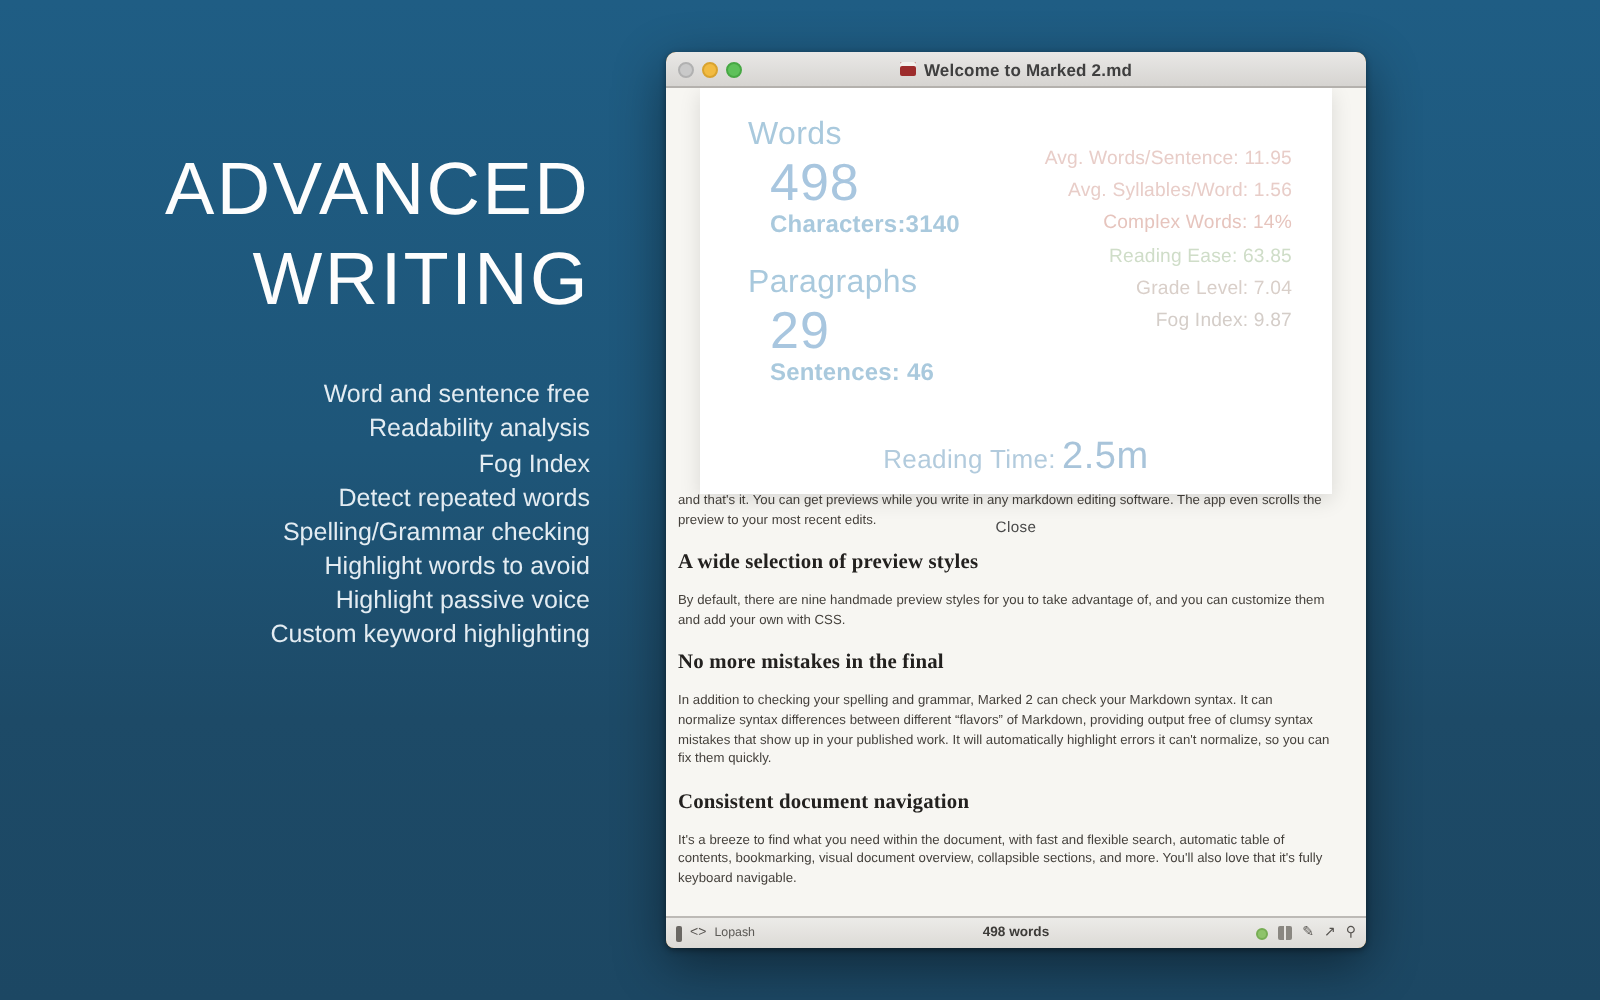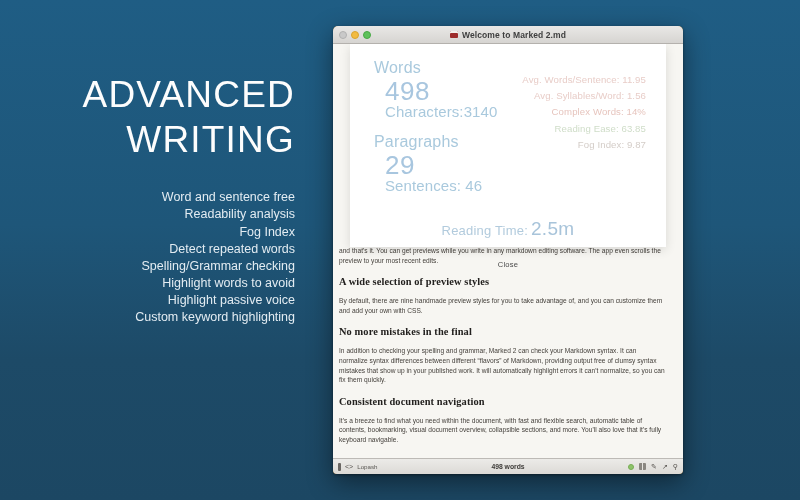--- a/index.html
+++ b/index.html
@@ -149,22 +149,22 @@
   }
   .blk-value {
     font-size: 26px;
     font-weight: 300;
     color: #a8c6df;
     line-height: 29px;
     padding-left: 11px;
     letter-spacing: 0.5px;
   }
   .blk-sub {
-    font-size: 15px;
-    font-weight: 400;
+    font-size: 12px;
+    font-weight: 700;
     color: #a9c9dd;
     line-height: 12px;
     padding-left: 11px;
     letter-spacing: 0.1px;
   }
   
   #stats-right {
     width: 150px;
     text-align: right;
     padding-top: 14px;
@@ -306,20 +306,21 @@
             <div class="blk-value">29</div>
             <div class="blk-sub">Sentences: 46</div>
           </div>
         </div>
 
         <div id="stats-right">
           <div class="stat-line" style="color: rgb(232, 205, 200);">Avg. Words/Sentence: 11.95</div>
           <div class="stat-line" style="color: rgb(232, 205, 200);">Avg. Syllables/Word: 1.56</div>
           <div class="stat-line" style="color: rgb(230, 196, 189);">Complex Words: 14%</div>
           <div class="stat-line" style="color: rgb(207, 221, 200);">Reading Ease: 63.85</div>
+          <div class="stat-line" style="color: rgb(217, 207, 201);">Grade Level: 7.04</div>
           <div class="stat-line" style="color: rgb(212, 205, 200);">Fog Index: 9.87</div>
         </div>
 
       </div>
 
       <div id="reading-time-row">
         <span id="reading-time-label">Reading Time:</span><span id="reading-time-value">2.5m</span>
       </div>
 
       <div id="close-row">

